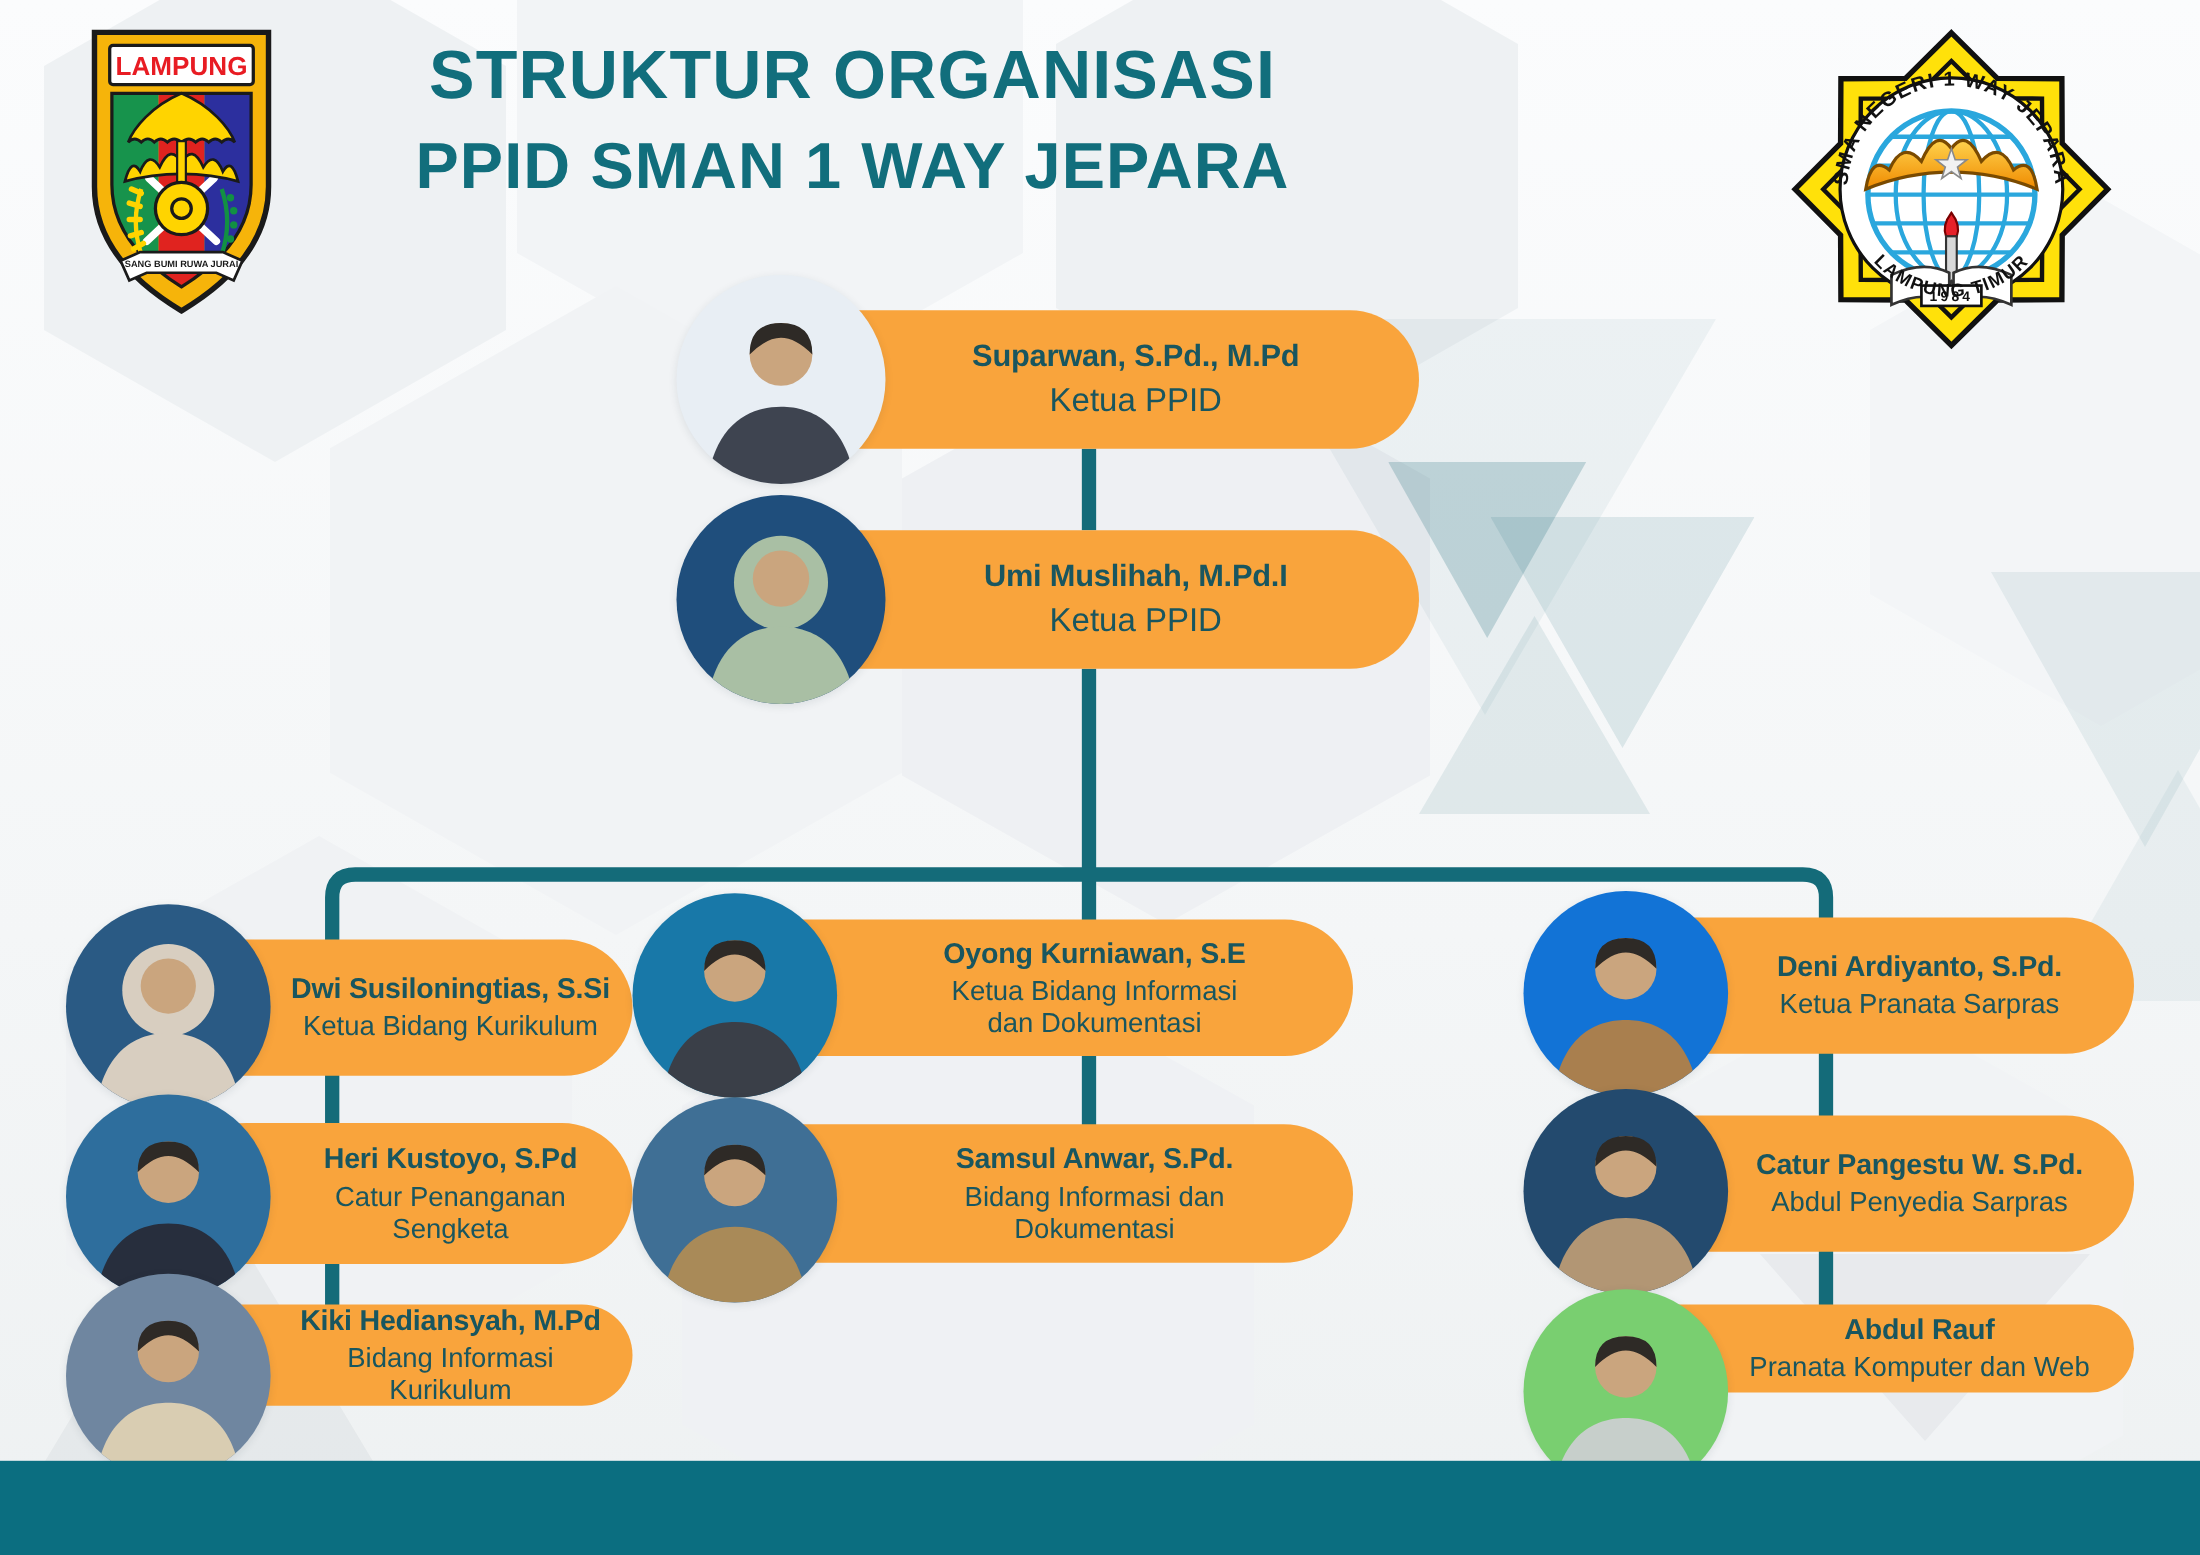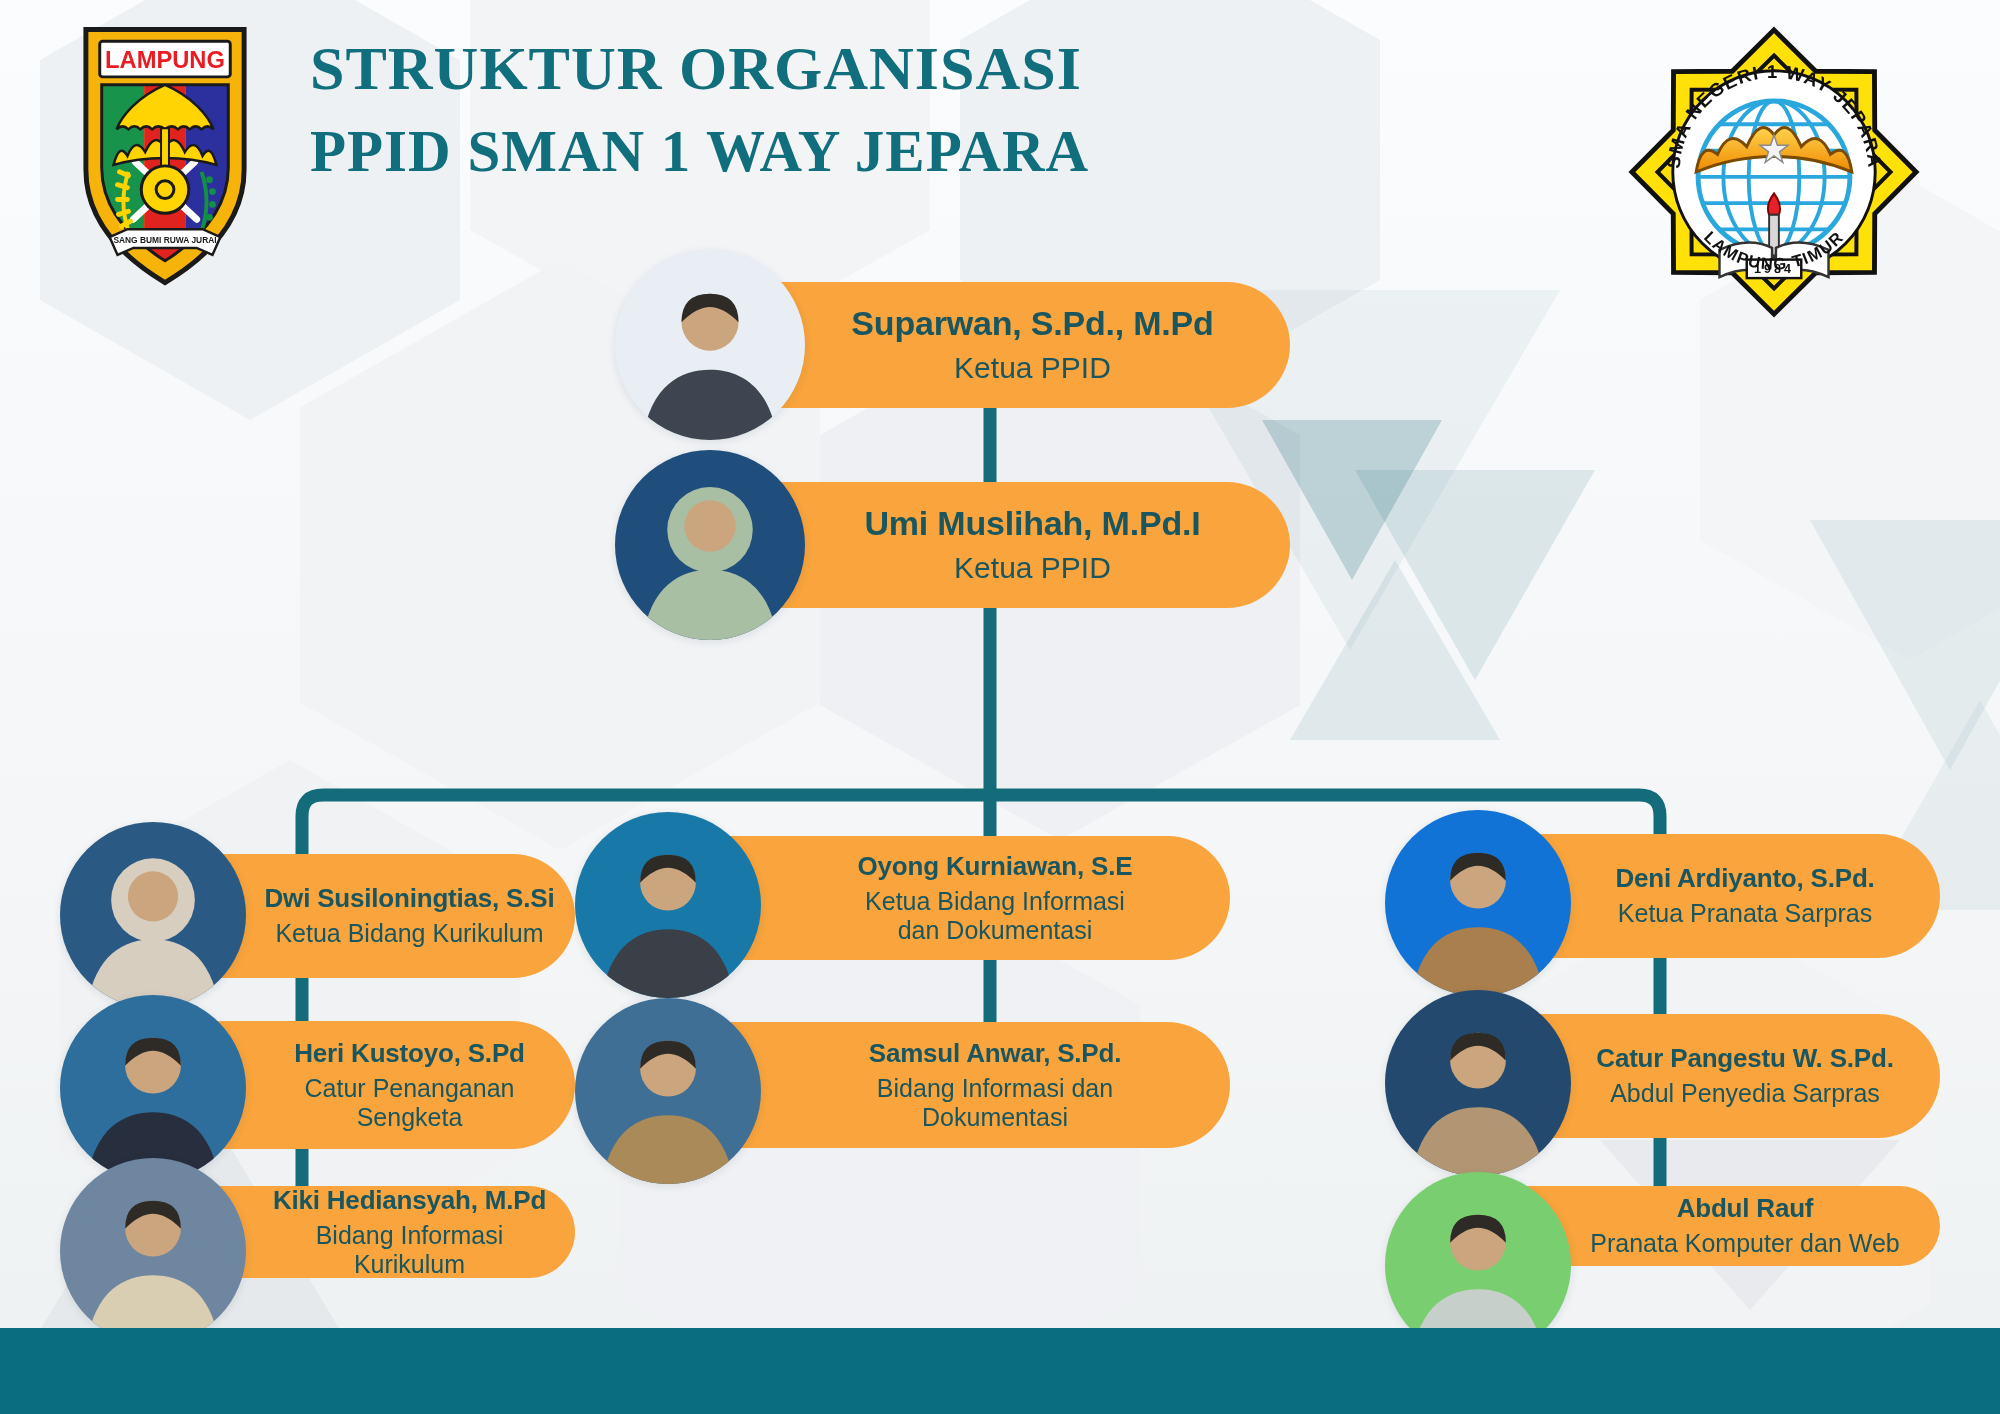--- a/index.html
+++ b/index.html
@@ -4,41 +4,41 @@
 <style>
   html,body{margin:0;padding:0;background:#555;}
   .canvas{position:relative;width:2000px;height:1414px;overflow:hidden;
           background:linear-gradient(180deg,#fbfcfd 0%,#f4f6f7 60%,#eef1f2 100%);
           font-family:"Liberation Sans",sans-serif;}
   
   .hex{position:absolute;clip-path:polygon(50% 0,100% 25%,100% 75%,50% 100%,0 75%,0 25%);}
   .tri-d{position:absolute;clip-path:polygon(0 0,100% 0,50% 100%);}
   .tri-u{position:absolute;clip-path:polygon(50% 0,100% 100%,0 100%);}
   
-  .header-title{position:absolute;left:310px;top:36px;width:950px;
-                color:#116e7c;font-family:Liberation Serif, serif;font-weight:800;z-index:2;}
+  .header-title{position:absolute;left:300px;top:36px;width:950px;text-align:center;
+                color:#116e7c;font-family:Liberation Sans, sans-serif;font-weight:800;z-index:2;}
   .title{font-size:62px;line-height:1.05;letter-spacing:1px;}
   .subtitle{font-size:59px;margin-top:16px;letter-spacing:1px;}
   .logo-lampung{position:absolute;left:76px;top:22px;z-index:2;}
   .logo-school{position:absolute;left:1628px;top:26px;z-index:2;}
   
   .connectors{position:absolute;left:0;top:0;z-index:1;}
   
   .person{position:absolute;z-index:2;}
   .photo{position:absolute;left:0;top:0;width:186px;height:186px;border-radius:50%;
          overflow:hidden;z-index:2;box-shadow:0 2px 8px rgba(30,50,60,.10);}
   .photo svg{width:100%;height:100%;display:block;}
   .pill{position:absolute;background:#f9a43c;border-radius:75px;display:flex;
         flex-direction:column;justify-content:center;align-items:center;
         box-sizing:border-box;z-index:1;color:#19565f;}
   .name{font-weight:bold;white-space:nowrap;letter-spacing:-0.2px;}
   .role{white-space:pre-line;text-align:center;line-height:1.18;}
   .top-card .photo{width:190px;height:190px;}
   .top-card .pill{left:95px;top:32px;width:580px;height:126px;padding-left:120px;padding-right:55px;}
-  .top-card .name{font-size:34px;}
+  .top-card .name{font-size:28px;}
   .top-card .role{font-size:30px;margin-top:7px;}
   .branch .name{font-size:26px;}
   .branch .role{font-size:25px;margin-top:5px;}
   .col-left .pill{left:100px;top:32px;width:415px;height:124px;padding-left:96px;padding-right:12px;}
   .col-left.r2 .pill{top:26px;height:128px;}
   .col-left.r3 .pill{top:28px;height:92px;}
   .col-mid .pill{left:85px;top:24px;width:570px;height:124px;padding-left:130px;padding-right:30px;}
   .col-mid.r2 .pill{height:126px;}
   .col-right .pill{left:95px;top:24px;width:460px;height:124px;padding-left:100px;padding-right:30px;}
   .col-right.r2 .pill{height:124px;}

